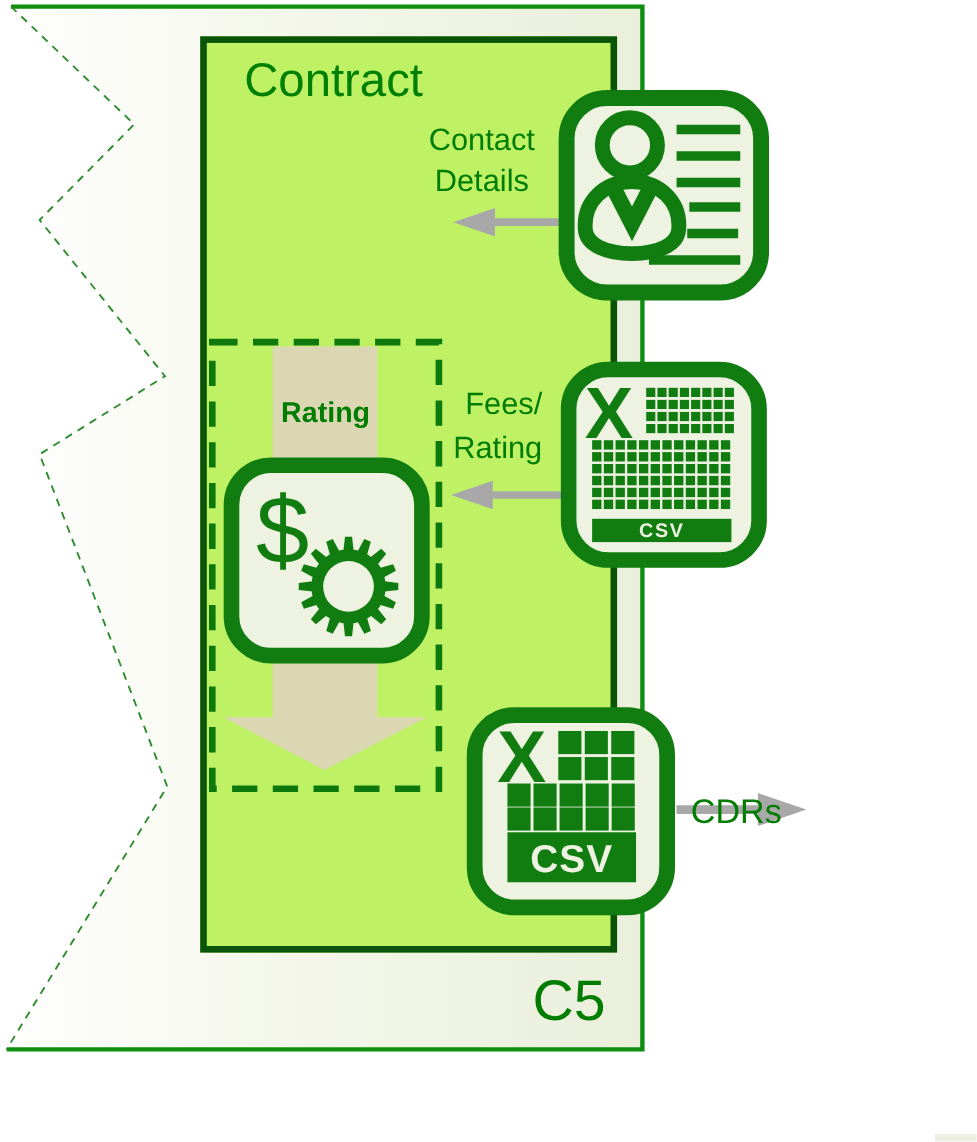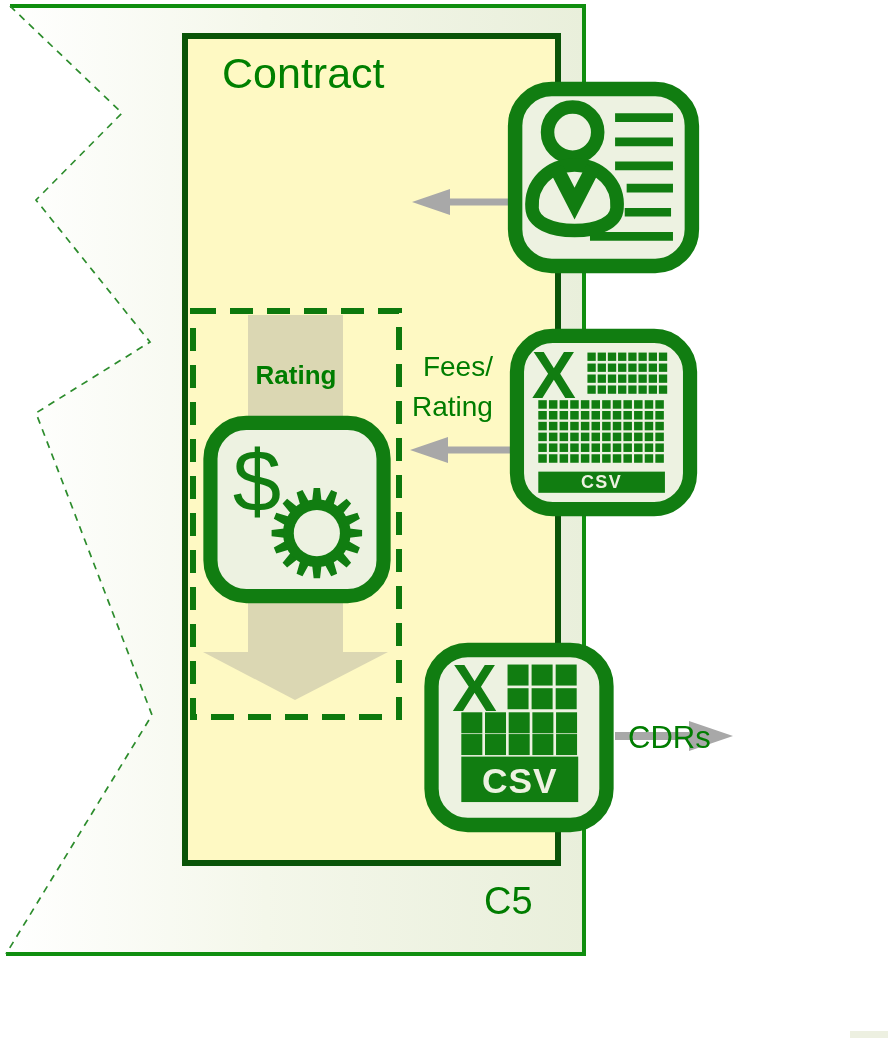--- a/index.html
+++ b/index.html
@@ -5,32 +5,32 @@
   html,body{margin:0;padding:0;background:#ffffff;}
   #stage{
     position:relative;width:888px;height:1038px;overflow:hidden;
     background:#ffffff;
     font-family:"Liberation Sans", sans-serif;
   }
   #stage svg{display:block;}
   .abs{position:absolute;}
   #contract-box{
     left:182px;top:33px;width:379px;height:833px;box-sizing:border-box;
-    border:6px solid #0a5408;background:#fef9c3;
+    border:6px solid #0a5408;background:#bef264;
   }
   #contract-title{
     position:absolute;left:34px;top:10px;
     font-size:43px;color:#008000;white-space:nowrap;
   }
   .label{color:#007d00;position:absolute;}
   #contact-label{left:368px;top:108px;width:140px;text-align:center;font-size:28px;line-height:38px;}
   #fees-label{left:412px;top:347px;font-size:28px;line-height:40px;text-align:right;}
   #cdrs-label{left:628px;top:720px;font-size:31px;}
   #rating-label{left:193px;top:360px;width:206px;text-align:center;font-size:26px;font-weight:bold;}
-  #c5-label{left:484px;top:880px;font-size:38px;}
+  #c5-label{left:484px;top:880px;font-size:52px;}
   .icon-svg{position:absolute;}
 </style>
 </head>
 <body>
 
 <div id="stage">
 
   <svg class="abs" style="left:0;top:0" width="888" height="1038" viewBox="0 0 888 1038">
     <defs>
       <linearGradient id="pagegrad" x1="0" y1="0" x2="1" y2="0">
@@ -233,20 +233,24 @@
         <rect x="19.80" y="48.20" width="11" height="11"></rect>
         <rect x="32.20" y="48.20" width="11" height="11"></rect>
         <rect x="44.60" y="48.20" width="11" height="11"></rect>
         <rect x="57.00" y="48.20" width="11" height="11"></rect>
         <rect x="69.40" y="48.20" width="11" height="11"></rect>
       </g>
     <rect x="19.8" y="60" width="61.2" height="23.8" fill="#117d11"></rect>
     <text x="50.4" y="78.8" font-size="18.5" font-weight="bold" fill="#edf2e1" text-anchor="middle" letter-spacing="0.5" font-family="Liberation Sans, sans-serif">CSV</text>
   </svg>
 
+  <div id="contact-label" class="label">
+    <div>Contact</div>
+    <div>Details</div>
+  </div>
   <div id="fees-label" class="label">
     <div>Fees/</div>
     <div>Rating</div>
   </div>
   <div id="cdrs-label" class="label">CDRs</div>
   <div id="c5-label" class="label">C5</div>
 
 </div>
 
 </body></html>

